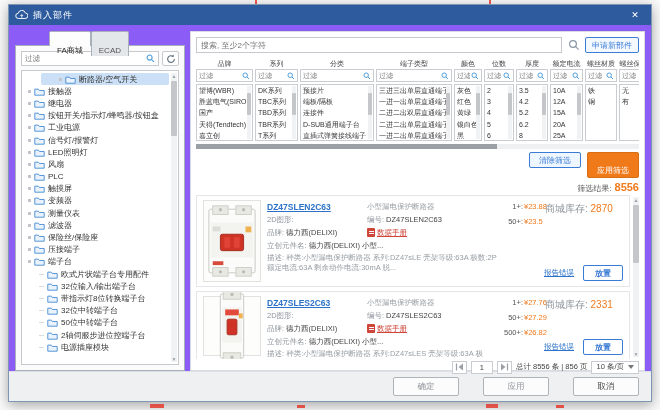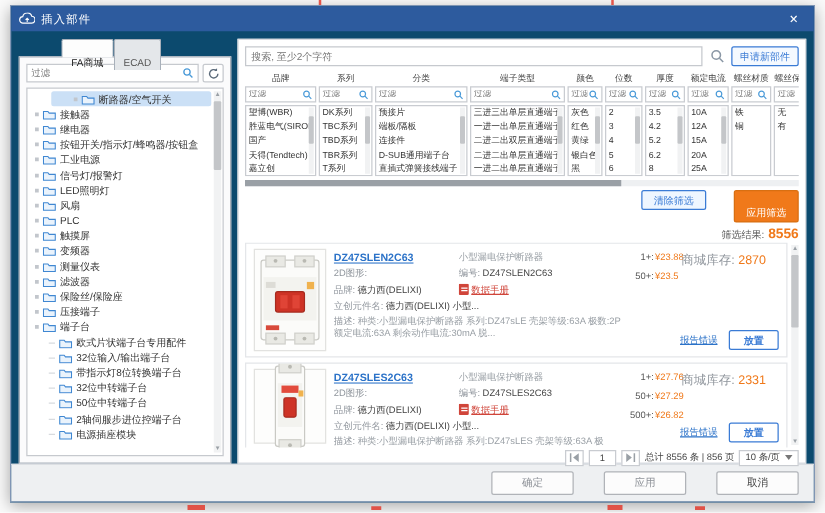--- a/index.html
+++ b/index.html
@@ -7,21 +7,21 @@
   body {
     font-family:"Liberation Sans","DejaVu Sans",sans-serif;
     background:#fafafa; position:relative; overflow:hidden;
     -webkit-font-smoothing:antialiased;
   }
   button { font-family:inherit; cursor:pointer; }
   input { font-family:inherit; }
 
   .dialog {
     position:absolute; left:8px; top:4px; width:644px; height:398px;
-    background:#0c4a6e; border:1px solid #7f95b4;
+    background:#8b5cf6; border:1px solid #7f95b4;
     box-shadow:0 3px 12px rgba(0,0,0,.35);
     display:flex; flex-direction:column;
   }
   .titlebar {
     height:20px; flex:none; background:var(--titlebar,#2d5b9e);
     display:flex; align-items:center; padding:0 6px; color:#fff;
   }
   .title { font-size:9px; margin-left:5px; letter-spacing:1px; }
   .closebtn {
     margin-left:auto; width:20px; height:16px; font-size:9px; color:#fff;
@@ -101,21 +101,21 @@
   .flist {
     height:57px; border:1px solid #c9ccd1; background:#fff; margin-top:2px;
     position:relative; overflow:hidden; padding-right:5px;
   }
   .fopt { height:11.2px; line-height:11.2px; font-size:7px; color:#333; padding:0 2px; white-space:nowrap; overflow:hidden; cursor:pointer; }
   .flist .vtrack { width:4px; right:1px; top:1px; bottom:1px; }
 
   .hscroll { height:5px; background:#eef0f2; margin:3px 0 2px 0; position:relative; flex:none; cursor:pointer; }
   .hthumb { position:absolute; left:0; top:0; height:5px; width:68%; background:#9aa0a6; }
 
-  .factions { display:flex; justify-content:flex-end; gap:22px; margin:1px 0; flex:none; }
+  .factions { display:flex; justify-content:flex-end; gap:6px; margin:1px 0; flex:none; }
   .btn-clear {
     height:16px; padding:0 9px; border:1px solid var(--blue,#3a7bd5); color:var(--blue,#3a7bd5);
     background:#eef6ff; font-size:8px; border-radius:2px;
   }
   .btn-apply {
     height:16px; padding:12px 9px; border:1px solid #d86f12; color:#fff;
     background:var(--orange,#f0791a); font-size:8px; border-radius:2px;
   }
   .result-row { display:flex; justify-content:flex-end; align-items:baseline; gap:3px; font-size:8px; color:#555; margin:2px 0 1px 0; flex:none; }
   .result-count { color:var(--orange,#f0791a); font-size:11px; font-weight:bold; }

